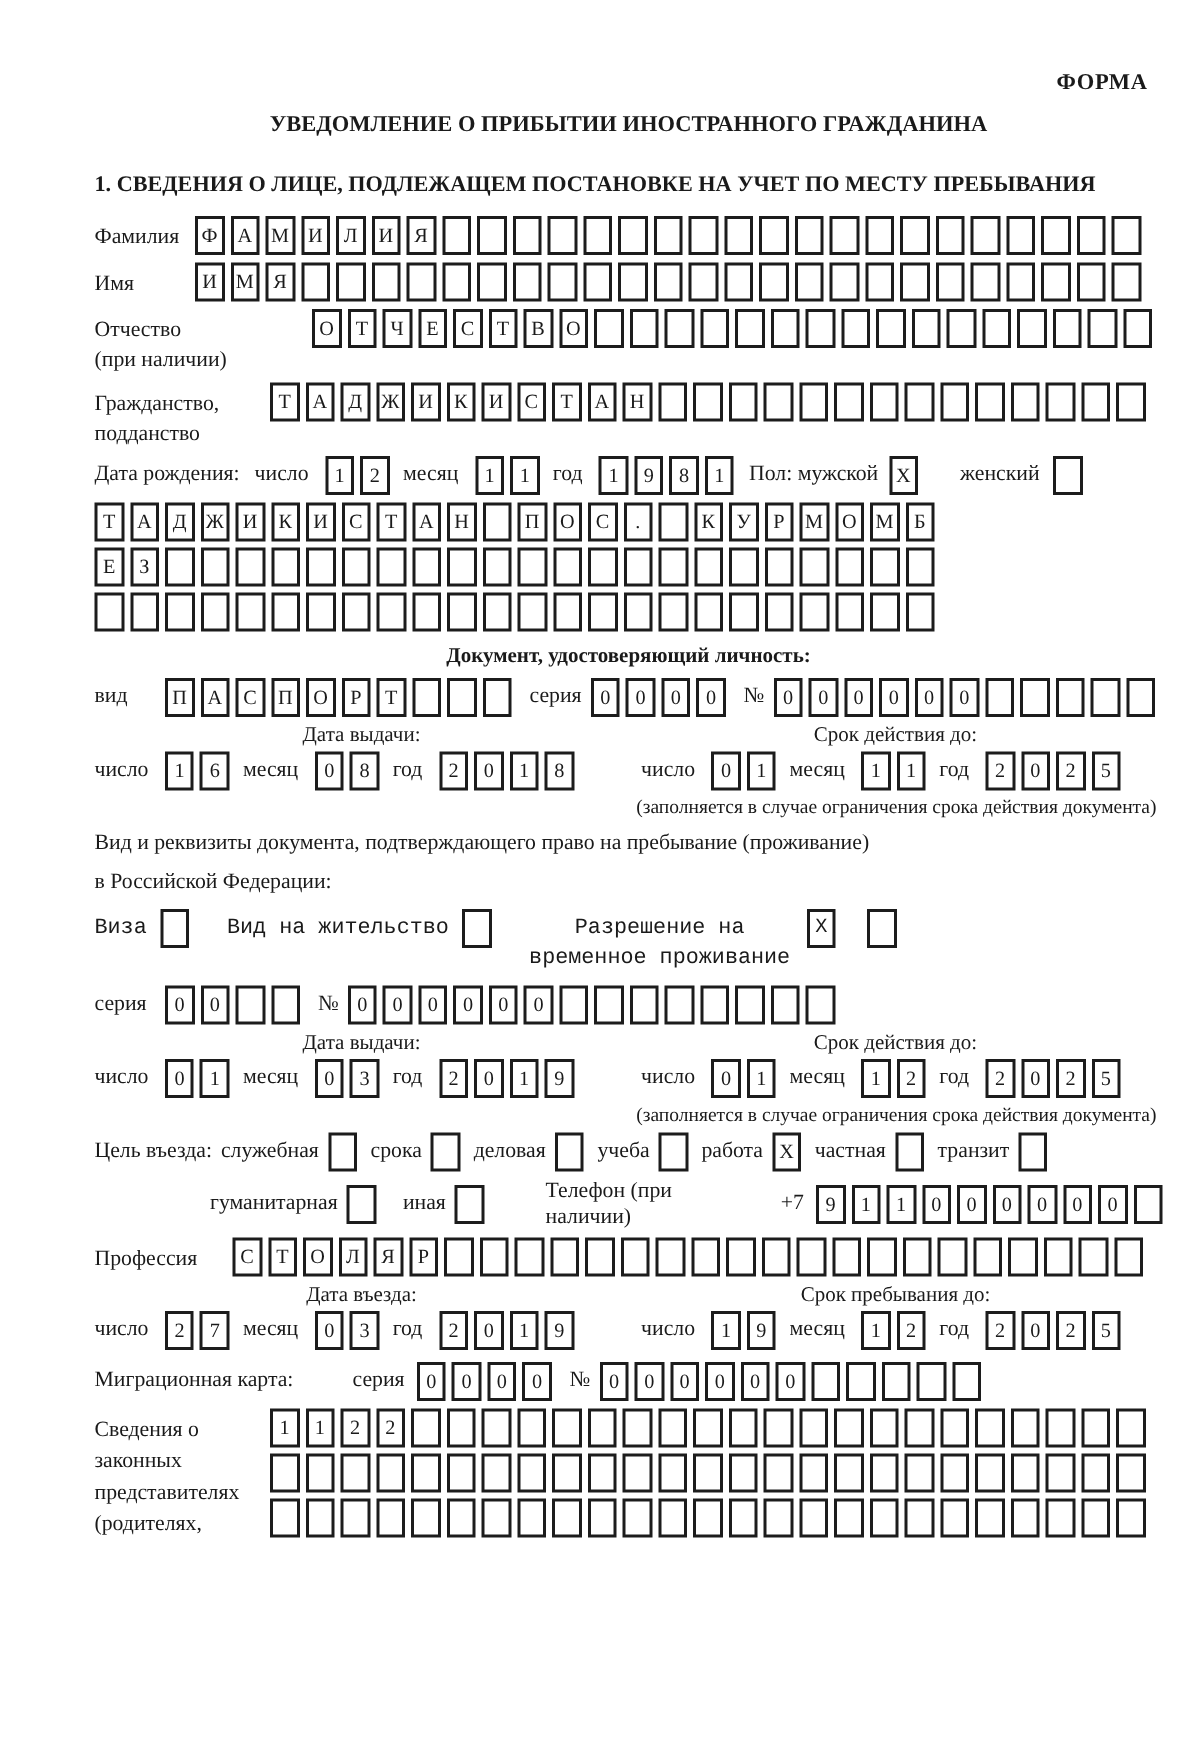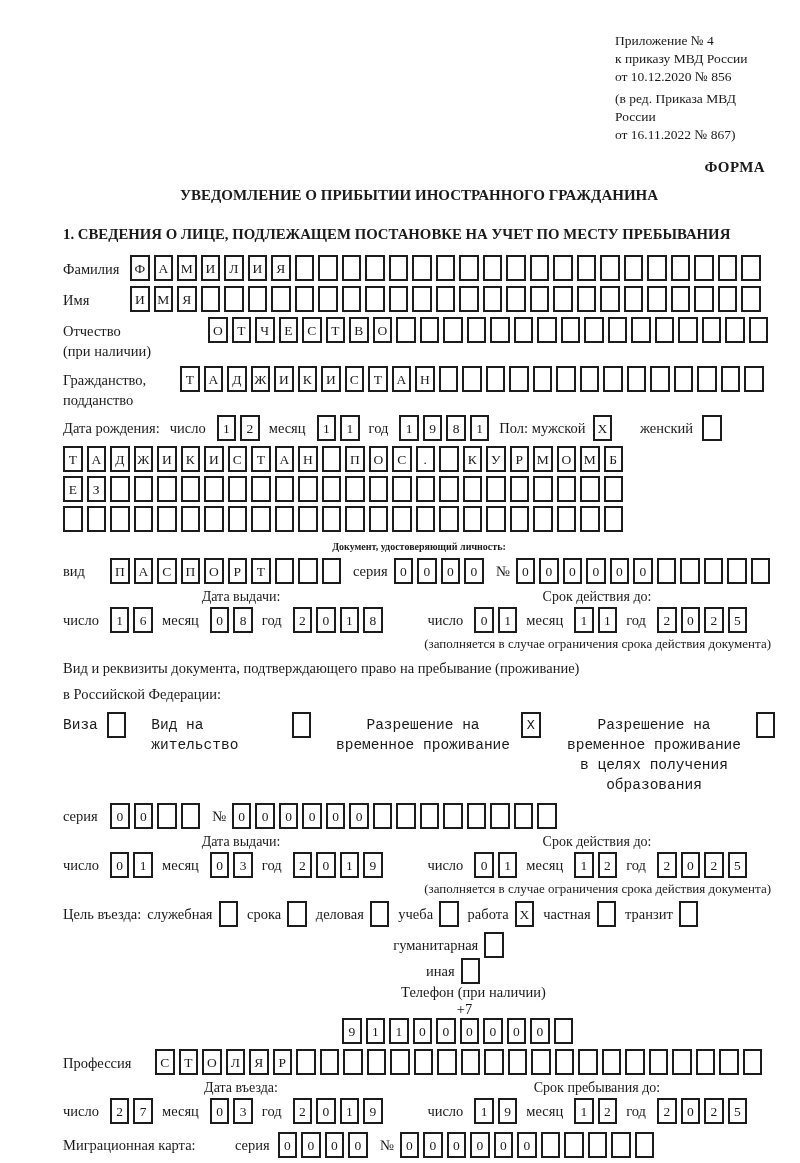--- a/index.html
+++ b/index.html
@@ -27,21 +27,21 @@
   .cells { display:flex; gap:4px; flex:0 0 auto; }
   .cell {
     flex:0 0 auto; width:19.5px; height:26px; border:2px solid #1c1c1c;
     display:inline-flex; align-items:center; justify-content:center;
     font-size:13.5px; line-height:1; background:#fff;
   }
   .stack3 > .cells { margin-bottom:4px; }
 
   .inlinerow { display:flex; align-items:center; margin-bottom:5px; }
   .midlabel { padding:0 6px 0 12px; }
-  .doc-heading { text-align:center; font-weight:bold; font-size:10px; margin:4px 0 6px; }
+  .doc-heading { text-align:center; font-weight:bold; font-size:14px; margin:4px 0 6px; }
 
   .dates-headers { display:flex; margin-top:2px; }
   .dh { width:50%; text-align:center; font-size:14px; }
   .dates-row { display:flex; align-items:center; margin-top:2px; }
   .dategroup { display:flex; align-items:center; }
   .dategroup .dlabel { padding:0 11px 0 9px; }
   .dategroup .dlabel:first-child { padding-left:0; }
   .dg-right { margin-left:auto; margin-right:28px; }
   .dates-note { text-align:right; font-size:13px; padding-right:4px; margin-top:3px; margin-bottom:4px; }
 
@@ -57,32 +57,20 @@
   .purpose-label { margin-right:6px; }
   .reps-right { flex:1 1 auto; }
   .reps-right .cells { margin-bottom:4px; }
   .lh21 { line-height:21px; }
 </style>
 </head>
 <body>
 
 <div class="page">
 
-  <div class="appendix">
-    <div>
-        <div>Приложение № 4</div>
-        <div>к приказу МВД России</div>
-        <div>от 10.12.2020 № 856</div>
-      </div>
-    <div class="gap"></div>
-    <div>
-        <div>(в ред. Приказа МВД России</div>
-        <div>от 16.11.2022 № 867)</div>
-      </div>
-  </div>
 
   <div class="forma">ФОРМА</div>
 
   <div class="title">
     <div>УВЕДОМЛЕНИЕ О ПРИБЫТИИ ИНОСТРАННОГО ГРАЖДАНИНА</div>
   </div>
 
   <div class="section-heading">1. СВЕДЕНИЯ О ЛИЦЕ, ПОДЛЕЖАЩЕМ ПОСТАНОВКЕ НА УЧЕТ ПО МЕСТУ ПРЕБЫВАНИЯ</div>
 
   <div class="frow">
@@ -423,21 +411,20 @@
     </div>
     <div class="resopt" style="margin-left:12px;">
       <span class="optlabel">Вид на жительство</span>
       <span class="cell"></span>
     </div>
     <div class="resopt" style="margin-left:10px;">
       <span class="optlabel optc w178">Разрешение на временное проживание</span>
       <span class="cell">X</span>
     </div>
     <div class="resopt" style="margin-left:8px;margin-right:0;">
-      <span class="optlabel optc w185">Разрешение на временное проживание в целях получения образования</span>
       <span class="cell"></span>
     </div>
   </div>
 
   <div class="inlinerow">
     <span class="w47">серия</span>
     <span class="cells">
         <span class="cell">0</span>
         <span class="cell">0</span>
         <span class="cell"></span>
@@ -533,21 +520,21 @@
     <span class="popt">
         <span class="optlabel">частная</span>
         <span class="cell"></span>
       </span>
     <span class="popt" style="margin-right:0;">
         <span class="optlabel">транзит</span>
         <span class="cell"></span>
       </span>
   </div>
 
-  <div class="inlinerow" style="margin-left:77px;flex-direction:column;">
+  <div class="inlinerow" style="margin-left:77px;">
     <span class="popt" style="margin-right:18px;">
         <span class="optlabel">гуманитарная</span>
         <span class="cell"></span>
       </span>
     <span class="popt">
         <span class="optlabel">иная</span>
         <span class="cell"></span>
       </span>
     <span style="margin-left:32px;">Телефон (при наличии)</span>
     <span style="margin-left:22px;margin-right:8px;">+7</span>

